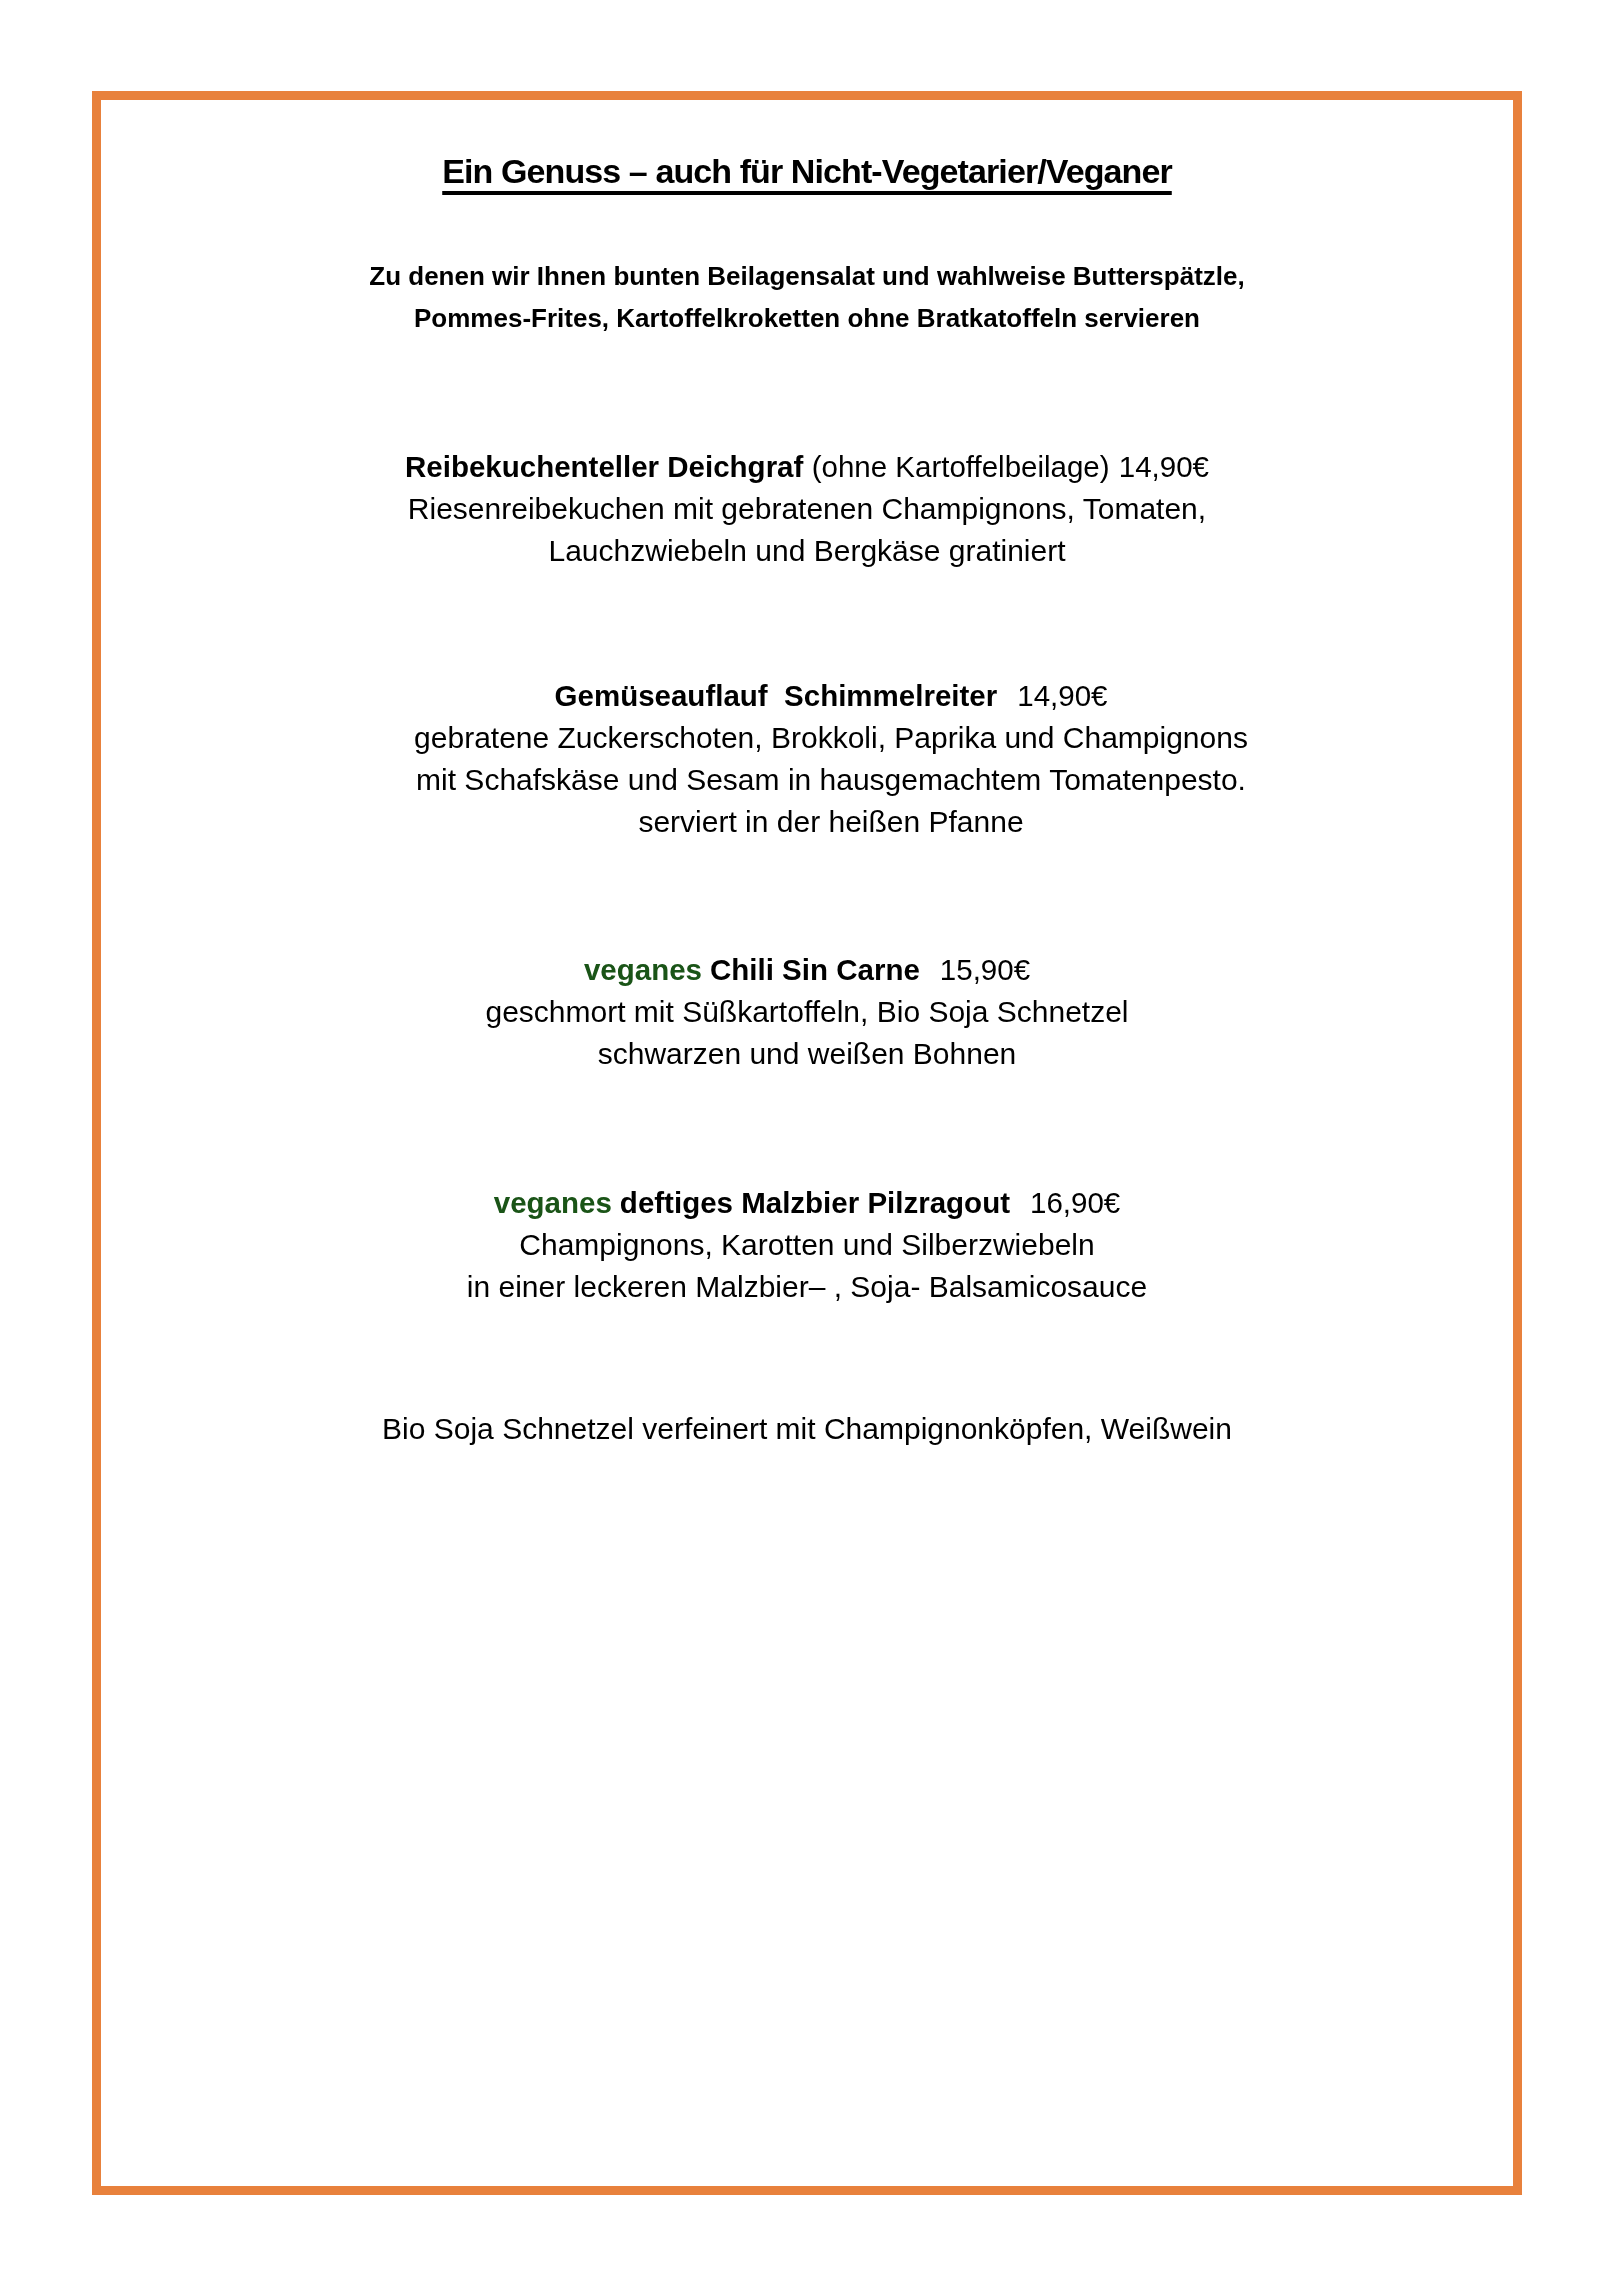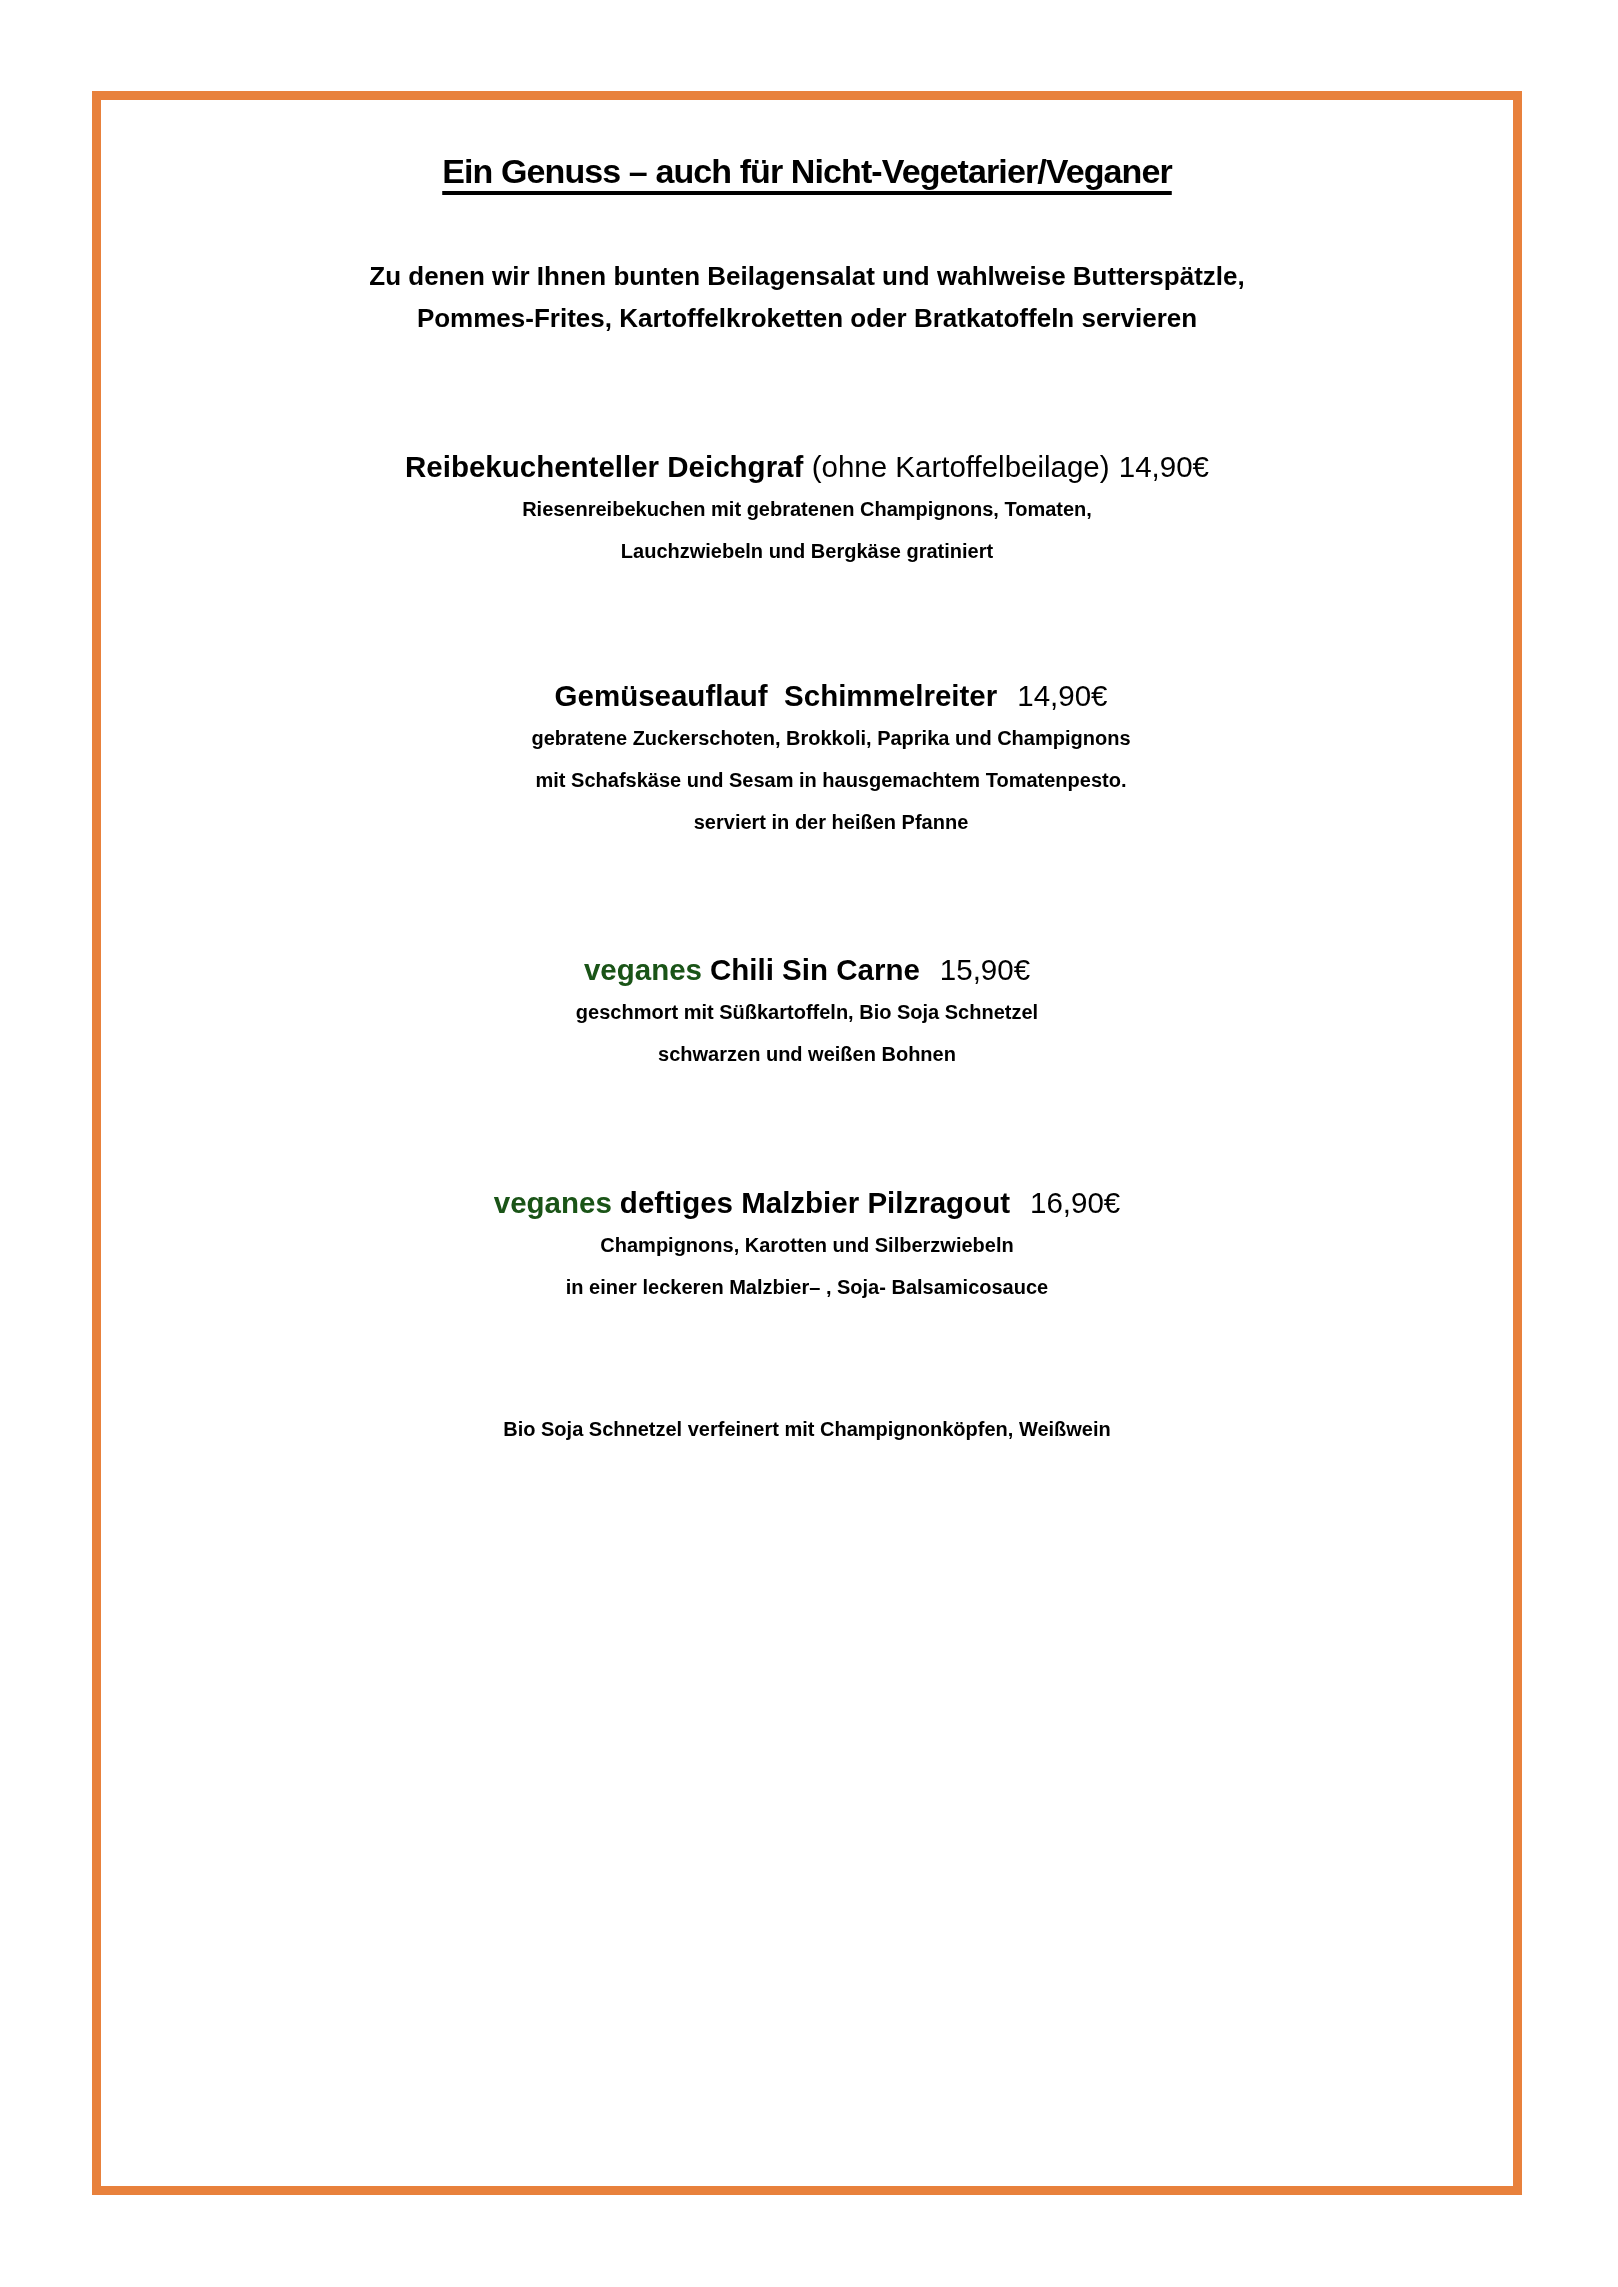--- a/index.html
+++ b/index.html
@@ -49,33 +49,33 @@
   .item-4 { top: 1182px; }
   .item-5 { top: 1408px; }
 
   .head { font-size: 29.5px; white-space: pre-wrap; }
   .head .name { font-weight: bold; }
   .head .vegan { font-weight: bold; color: #1a5417; margin-right: 8px; }
   .head .suffix { font-weight: normal; margin-left: 8.3px; }
   .head .price { font-weight: normal; margin-left: 20px; }
   .head .price.tight { margin-left: 9.2px; }
 
-  .desc { font-size: 20px; font-weight: bold; }
+  .desc { font-size: 30px; font-weight: normal; }
 </style>
 </head>
 <body>
 
 <div class="page">
   <div class="border-frame"></div>
 
   <div class="line title"><span>Ein Genuss – auch für Nicht-Vegetarier/Veganer</span></div>
 
   <div class="line subtitle">
     <div>Zu denen wir Ihnen bunten Beilagensalat und wahlweise Butterspätzle,</div>
-    <div>Pommes-Frites, Kartoffelkroketten oder Bratkatoffeln servieren</div>
+    <div>Pommes-Frites, Kartoffelkroketten ohne Bratkatoffeln servieren</div>
   </div>
 
   <div class="menu-item item-1">
     <div class="head"><span class="name">Reibekuchenteller Deichgraf</span><span class="suffix">(ohne Kartoffelbeilage)</span><span class="price tight">14,90€</span></div>
     <div class="desc">Riesenreibekuchen mit gebratenen Champignons, Tomaten,</div>
     <div class="desc">Lauchzwiebeln und Bergkäse gratiniert</div>
   </div>
 
   <div class="menu-item item-2">
     <div class="head"><span class="name">Gemüseauflauf  Schimmelreiter</span><span class="price">14,90€</span></div>

